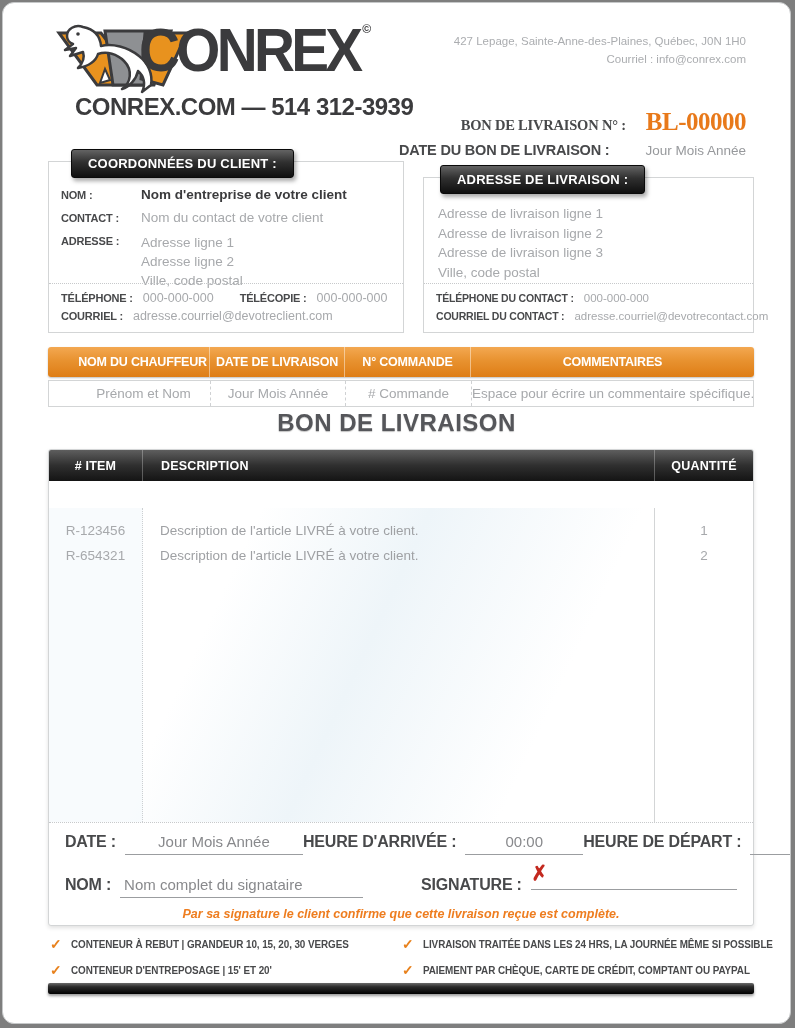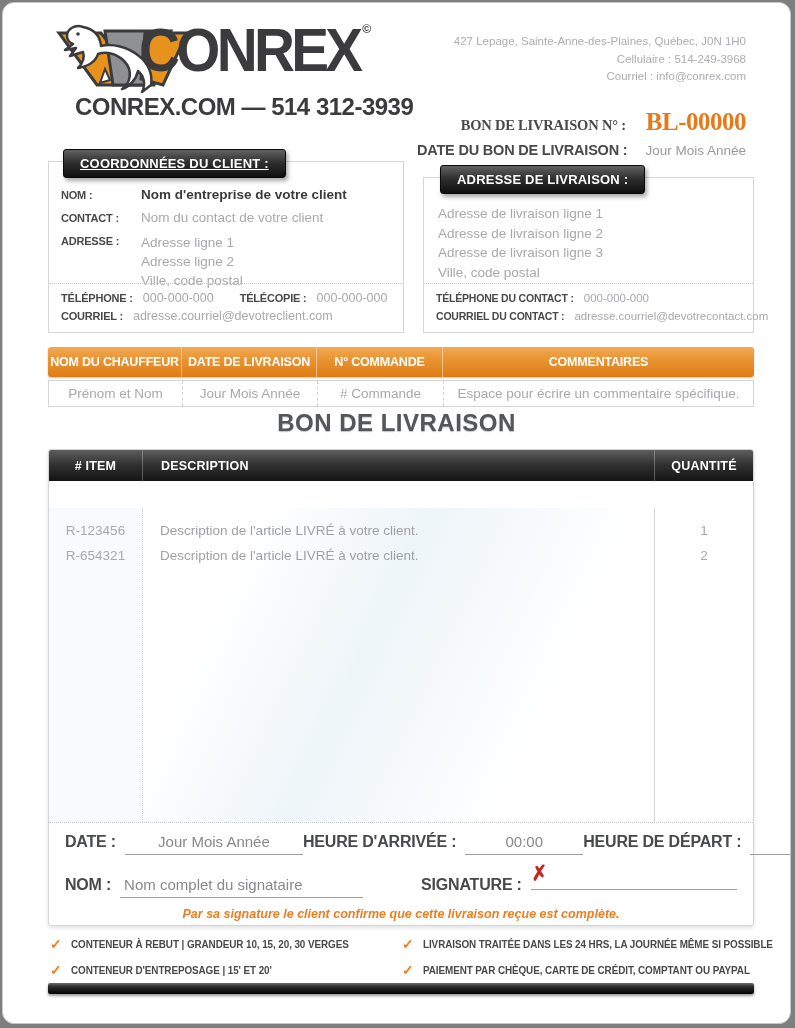--- a/index.html
+++ b/index.html
@@ -20,21 +20,21 @@
   .wordmark{position:absolute;left:96px;top:2px;font-size:61px;font-weight:800;
     color:#3B3B3D;letter-spacing:-4px;transform:scaleX(0.93);transform-origin:left;white-space:nowrap;}
   .tm{font-size:13px;font-weight:700;vertical-align:38px;letter-spacing:0;margin-left:3px;}
   .tagline{position:absolute;left:32px;top:80px;width:336px;text-align:center;
     font-size:24px;font-weight:800;color:#3B3B3D;letter-spacing:-0.5px;white-space:nowrap;}
   .top-contact{position:absolute;right:44px;top:30px;text-align:right;
     font-size:11.5px;color:#ABADB0;line-height:17.5px;}
   .bl-row{position:absolute;right:44px;top:97px;display:flex;align-items:baseline;gap:20px;font-family:Liberation Serif, serif;}
   .bl-label{font-size:14.5px;font-weight:800;color:#48494B;letter-spacing:-0.2px;}
   .bl-value{font-size:25px;font-weight:800;color:#E8791A;letter-spacing:-0.5px;margin-top:8px;}
-  .date-row{position:absolute;right:44px;top:139px;display:flex;align-items:baseline;gap:18px;}
+  .date-row{position:absolute;right:44px;top:139px;display:flex;align-items:baseline;gap:36px;}
   .date-value{font-size:13.5px;color:#97999C;}
   
   .badge{position:absolute;z-index:3;color:#fff;font-weight:700;font-size:13px;letter-spacing:0.2px;
     padding:6px 16px;border-radius:3px;border:1px solid #0a0a0a;
     background:linear-gradient(180deg,#636363 0%,#303030 45%,#0f0f0f 100%);
     box-shadow:2px 3px 4px rgba(0,0,0,0.35);white-space:nowrap;}
   
   .ibox{position:absolute;background:#fff;border:1px solid #d3d5d6;box-sizing:border-box;}
   .client-box{left:45px;top:158px;width:356px;height:172px;}
   .delivery-box{left:420px;top:174px;width:331px;height:156px;}
@@ -57,21 +57,21 @@
   .dt-head{display:flex;height:30px;border-radius:3px;overflow:hidden;
     background:linear-gradient(180deg,#F3A851 0%,#E89230 45%,#DE7D15 100%);
     box-shadow:0 1px 2px rgba(0,0,0,0.25);}
   .dt-head .cell{display:flex;align-items:center;justify-content:center;
     color:#fff;font-size:12.5px;font-weight:700;letter-spacing:-0.2px;}
   .dt-head .cell + .cell{border-left:1px solid rgba(255,255,255,0.45);}
   .dt-vals{display:flex;height:27px;margin-top:3px;border:1px solid #d3d5d6;background:#fff;box-sizing:border-box;}
   .dt-vals .cell{display:flex;align-items:center;justify-content:center;
     font-size:13.5px;color:#A7A9AC;white-space:nowrap;}
   .dt-vals .cell + .cell{border-left:1px dashed #cfd1d3;}
-  .c1{width:133px;flex:none;}.c2{width:134px;flex:none;}.c3{width:125px;flex:none;}.c4{flex:1;}
+  .c1{width:133px;flex:none;margin-left:28px;}.c2{width:134px;flex:none;}.c3{width:125px;flex:none;}.c4{flex:1;}
   
   .main-title{position:absolute;top:406px;left:0;width:100%;text-align:center;
     font-size:24px;font-weight:800;color:#55565A;letter-spacing:0.5px;
     text-shadow:0 1px 1px rgba(80,80,80,0.35);}
   
   .main-box{position:absolute;left:45px;top:446px;width:706px;height:477px;
     border:1px solid #d3d5d6;border-radius:3px;background:#fff;box-sizing:border-box;
     box-shadow:0 2px 4px rgba(0,0,0,0.12);}
   .items-head{height:31px;display:flex;align-items:stretch;border-radius:2px 2px 0 0;
     background:linear-gradient(180deg,#5e5e5e 0%,#2f2f2f 50%,#141414 100%);}
@@ -132,34 +132,33 @@
                L106,68 C108,57 103,46 94,39 C83,30 67,26 56,29 C55,17 48,12 38,10 Z" fill="#ffffff" stroke="#3B3B3D" stroke-width="2.5" stroke-linejoin="round"></path>
       <path d="M60,52 l-5,14 l10,-3 z" fill="#ffffff" stroke="#3B3B3D" stroke-width="2"></path>
       <circle cx="33" cy="17" r="1.8" fill="#3B3B3D"></circle>
     </svg>
     <div class="wordmark"><span>CONREX</span><span class="tm">©</span></div>
     <div class="tagline">CONREX.COM — 514 312-3939</div>
   </div>
 
   <div class="top-contact">
     <div>427 Lepage, Sainte-Anne-des-Plaines, Québec,  J0N 1H0</div>
-    <div>Cellulaire : 514-249-3968</div>
     <div>Courriel : info@conrex.com</div>
   </div>
 
   <div class="bl-row">
     <span class="bl-label">BON DE LIVRAISON N° :</span>
     <span class="bl-value">BL-00000</span>
   </div>
   <div class="date-row">
     <span class="bl-label">DATE DU BON DE LIVRAISON :</span>
     <span class="date-value">Jour Mois Année</span>
   </div>
 
-  <div class="badge" style="left:60px;top:146px;text-decoration:underline;">COORDONNÉES DU CLIENT :</div>
+  <div class="badge" style="left:68px;top:146px;">COORDONNÉES DU CLIENT :</div>
   <div class="ibox client-box">
     <div class="ibox-inner">
       <div class="frow">
         <span class="flabel">NOM :</span>
         <span class="fval-strong">Nom d'entreprise de votre client</span>
       </div>
       <div class="frow">
         <span class="flabel">CONTACT :</span>
         <span class="fval">Nom du contact de votre client</span>
       </div>

